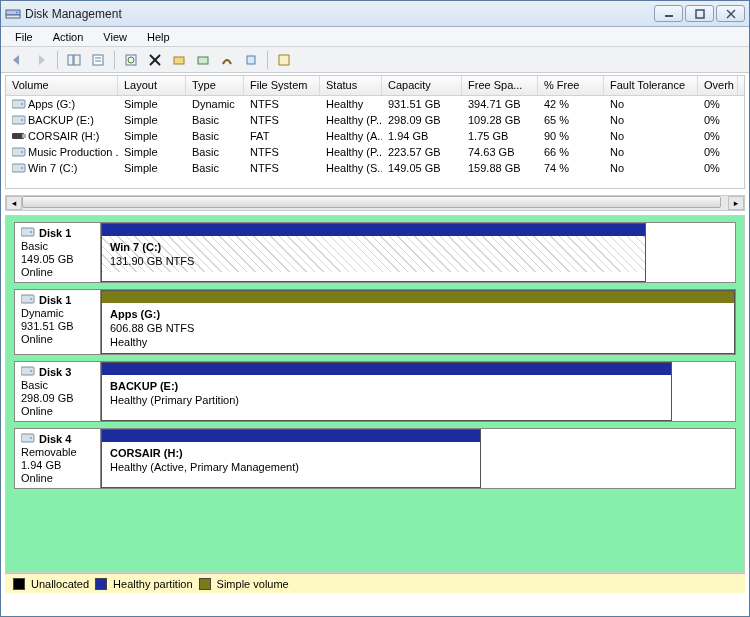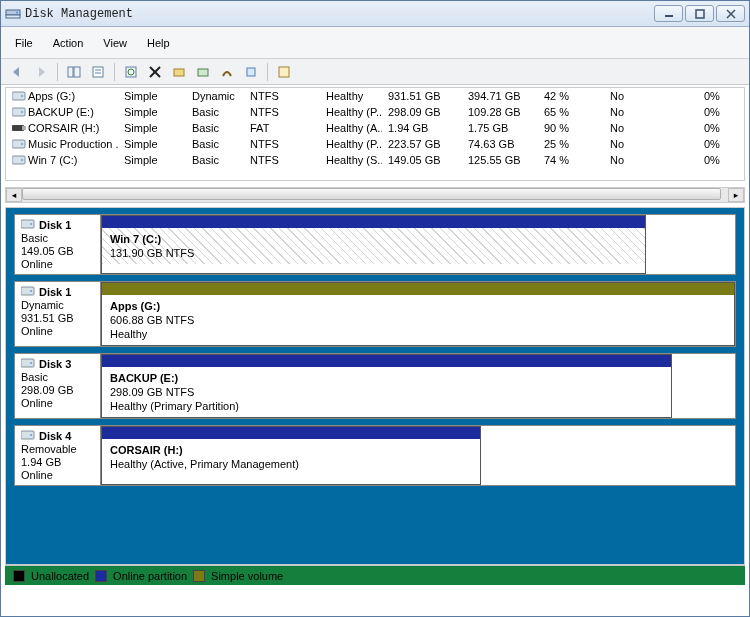--- a/index.html
+++ b/index.html
@@ -14,42 +14,41 @@
     border: 1px solid #5a7aa0;
   }
   
   .titlebar {
     height: 26px;
     background: linear-gradient(#e8eff8, #d7e4f2);
     border-bottom: 1px solid #a0b0c8;
     display: flex;
     align-items: center;
     padding: 0 4px;
-    font-family: Liberation Mono, monospace;
   }
   .titlebar .app-icon {
     width: 16px; height: 16px;
     margin-right: 4px;
     display: inline-flex;
   }
   .titlebar .title { font-size: 12px; color: #222; }
   .titlebar .spacer { flex: 1; }
   .win-btns { display: flex; gap: 2px; }
   .win-btn {
     width: 29px; height: 17px;
     border: 1px solid #8aa0b8;
     border-radius: 3px;
     background: linear-gradient(#f4f8fc,#d8e6f4);
     display: flex; align-items: center; justify-content: center;
     font-size: 10px; color: #3a5068;
     cursor: pointer;
   }
   
   .menubar {
-    height: 32px;
+    height: 20px;
     background: #f4f6f8;
     border-bottom: 1px solid #d0d4d8;
     display: flex;
     align-items: center;
     padding-left: 6px;
     gap: 4px;
   }
   .menubar span { padding: 2px 8px; cursor: default; }
   
   .toolbar {
@@ -95,41 +94,41 @@
   .hscroll-strip {
     height: 16px; margin: 6px 4px 4px 4px;
     border: 1px solid #c8ccd0;
     background: #f0f0f0;
     display:flex; align-items:center;
   }
   .hscroll-strip .arrow{width:16px;height:14px;background:#e8e8e8;border:1px solid #c0c0c0;display:flex;align-items:center;justify-content:center;font-size:9px;}
   .hscroll-strip .track{flex:1;background:#e8e8e8;position:relative;height:14px;}
   .hscroll-strip .thumb{position:absolute;left:0;top:0;height:12px;width:99%;background:linear-gradient(#fafafa,#d8d8d8);border:1px solid #b0b0b0;border-radius:2px;}
   
-  .disk-pane { margin: 0 4px; height: 358px; overflow-y:auto; border:1px solid #c8ccd0; background:#0369a1; position:relative;}
+  .disk-pane { margin: 0 4px; height: 358px; overflow-y:auto; border:1px solid #c8ccd0; background:#86efac; position:relative;}
   .disk-pane::-webkit-scrollbar{width:16px}
   .disk-row {
     display:flex; border:1px solid #888; margin:6px 8px; background:#fff;
   }
   .disk-left {
     width:86px; border-right:1px solid #888; padding:4px 6px;
     display:flex; flex-direction:column; gap:1px;
   }
   .disk-left .dname{font-weight:bold;display:flex;align-items:center;gap:4px}
   .disk-right{flex:1;display:flex;flex-direction:column;}
   .part-bar{height:12px;}
   .part-body{padding:4px 8px;line-height:14px;}
   .part-body .pname{font-weight:bold}
   .part-box{border:1px solid #555;margin:0;flex:1;display:flex;flex-direction:column;}
   .hatched{
     background-image: repeating-linear-gradient(45deg,#d4d4d4 0,#d4d4d4 1px,#fff 1px,#fff 6px);
   }
   
   .legend{
-    height:20px;border-top:1px solid #c0c4c8;background:#15803d;
+    height:20px;border-top:1px solid #c0c4c8;background:#fef9c3;
     display:flex;align-items:center;padding-left:8px;gap:6px;margin:0 4px;
   }
   .legend .sw{width:12px;height:12px;border:1px solid #444;display:inline-block}
 </style>
 </head>
 <body>
 
 <div class="titlebar">
   <span class="app-icon">
     <svg width="16" height="16">
@@ -227,20 +226,32 @@
     </div>
   <div class="tool-sep"></div>
   <div class="tool-btn">
       <svg width="14" height="14">
         <rect x="2" y="2" width="10" height="10" fill="#f8f0c0" stroke="#a08030"></rect>
       </svg>
     </div>
 </div>
 
 <div class="vol-table">
+  <div class="vol-head">
+    <div class="vh c0">Volume</div>
+    <div class="vh c1">Layout</div>
+    <div class="vh c2">Type</div>
+    <div class="vh c3">File System</div>
+    <div class="vh c4">Status</div>
+    <div class="vh c5">Capacity</div>
+    <div class="vh c6">Free Spa...</div>
+    <div class="vh c7">% Free</div>
+    <div class="vh c8">Fault Tolerance</div>
+    <div class="vh c9">Overh</div>
+  </div>
   <div class="vol-body" id="vol-body">
       <div class="vol-row">
         <div class="vc c0 first">
           <span class="drv-icon"><svg width="14" height="10">
               <rect x="0" y="1" width="13" height="8" rx="1" fill="#d8e0e8" stroke="#8090a0"></rect>
               <circle cx="10" cy="5" r="1" fill="#60a0e0"></circle>
             </svg></span>
           <span>Apps (G:)</span>
         </div>
         <div class="vc c1">Simple</div>
@@ -296,38 +307,38 @@
               <circle cx="10" cy="5" r="1" fill="#60a0e0"></circle>
             </svg></span>
           <span>Music Production ...</span>
         </div>
         <div class="vc c1">Simple</div>
         <div class="vc c2">Basic</div>
         <div class="vc c3">NTFS</div>
         <div class="vc c4">Healthy (P...</div>
         <div class="vc c5">223.57 GB</div>
         <div class="vc c6">74.63 GB</div>
-        <div class="vc c7">25 %</div>
+        <div class="vc c7">66 %</div>
         <div class="vc c8">No</div>
         <div class="vc c9">0%</div>
       </div>
       <div class="vol-row">
         <div class="vc c0 first">
           <span class="drv-icon"><svg width="14" height="10">
               <rect x="0" y="1" width="13" height="8" rx="1" fill="#d8e0e8" stroke="#8090a0"></rect>
               <circle cx="10" cy="5" r="1" fill="#60a0e0"></circle>
             </svg></span>
           <span>Win 7 (C:)</span>
         </div>
         <div class="vc c1">Simple</div>
         <div class="vc c2">Basic</div>
         <div class="vc c3">NTFS</div>
         <div class="vc c4">Healthy (S...</div>
         <div class="vc c5">149.05 GB</div>
-        <div class="vc c6">125.55 GB</div>
+        <div class="vc c6">159.88 GB</div>
         <div class="vc c7">74 %</div>
         <div class="vc c8">No</div>
         <div class="vc c9">0%</div>
       </div>
     </div>
 </div>
 
 <div class="hscroll-strip">
   <div class="arrow">◂</div>
   <div class="track">
@@ -395,21 +406,20 @@
         </div>
       <div>Basic</div>
       <div>298.09 GB</div>
       <div>Online</div>
     </div>
     <div class="disk-right">
       <div class="part-box " style="width:90%">
         <div class="part-bar" style="background:#1c2c9c"></div>
         <div class="part-body ">
           <div class="pname">BACKUP  (E:)</div>
-          <div>298.09 GB NTFS</div>
           <div>Healthy (Primary Partition)</div>
         </div>
       </div>
     </div>
     </div>
     <div class="disk-row">
       <div class="disk-left">
       <div class="dname">
           <span><svg width="14" height="10">
               <rect x="0" y="1" width="13" height="8" rx="1" fill="#d8e0e8" stroke="#8090a0"></rect>
@@ -430,16 +440,16 @@
         </div>
       </div>
     </div>
     </div>
   </div>
 
 <div class="legend">
   <span class="sw" id="sw-un" style="background: rgb(0, 0, 0);"></span>
   <span>Unallocated</span>
   <span class="sw" id="sw-pr" style="background: rgb(28, 44, 156);"></span>
-  <span>Online partition</span>
+  <span>Healthy partition</span>
   <span class="sw" id="sw-si" style="background: rgb(122, 122, 22);"></span>
   <span>Simple volume</span>
 </div>
 
 </body></html>

